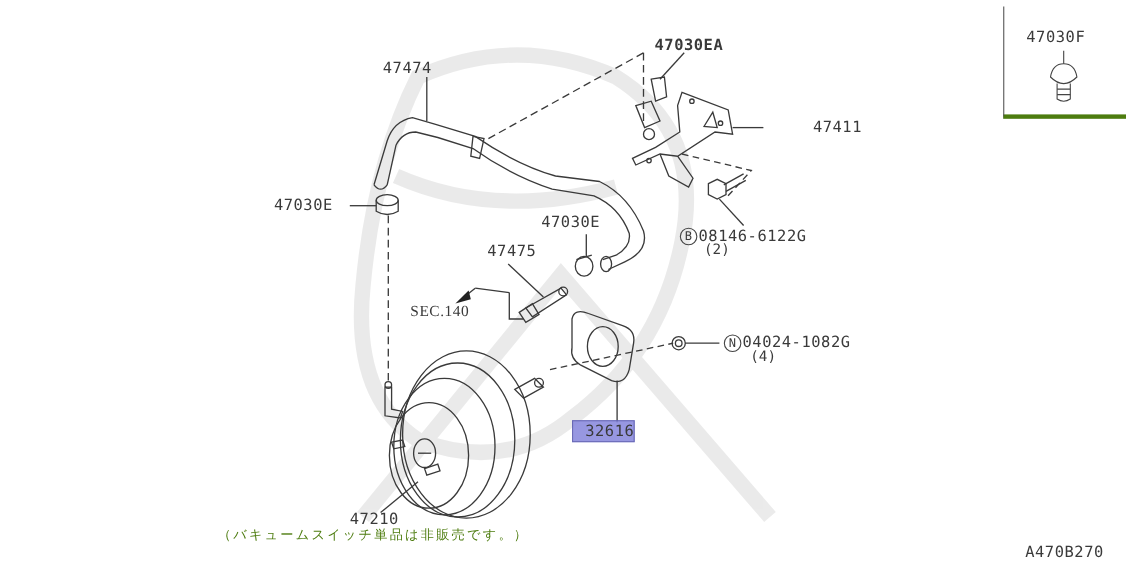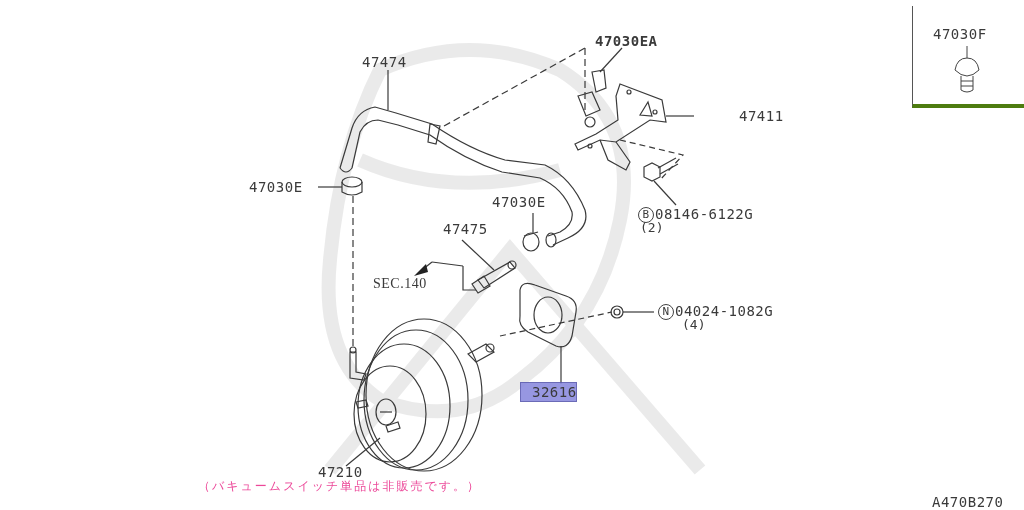--- a/index.html
+++ b/index.html
@@ -9,21 +9,21 @@
   .lbl { position:absolute; font-size:14px; color:#3a3a3a; letter-spacing:0.5px;
          white-space:nowrap; line-height:14px; }
   .sub { position:absolute; font-size:13px; color:#3a3a3a; white-space:nowrap; line-height:13px; }
   .circ { display:inline-block; width:14px; height:14px; border:1px solid #444;
           border-radius:50%; text-align:center; line-height:14px; font-size:11px;
           margin-right:1px; vertical-align:middle; }
   .hl { position:absolute; background:#8c8cde; border:1px solid #5b5bb0;
         opacity:0.9; }
   .inset { position:absolute; left:912px; top:6px; width:112px; height:98px;
            border-left:1px solid #555; border-bottom:4px solid #4d7c0f; }
-  .jp { position:absolute; font-size:12px; color:#ec4899; white-space:nowrap;
+  .jp { position:absolute; font-size:12px; color:#4d7c0f; white-space:nowrap;
         font-family:"DejaVu Sans",sans-serif; letter-spacing:2px; }
 </style>
 </head>
 <body>
 
 <svg id="diagram" viewBox="0 0 1024 510" xmlns="http://www.w3.org/2000/svg">
 
   <g opacity="0.08" fill="none" stroke="#000" stroke-width="14">
     <path d="M380 70 Q470 30 560 70 Q640 120 620 220 Q600 320 520 380 Q460 430 380 400 Q320 360 330 260 Q340 150 380 70 Z"></path>
     <path d="M330 470 L510 250 L700 470"></path>
@@ -131,29 +131,29 @@
 <div class="inset">
   <div class="lbl" style="left:20px; top:21px;">47030F</div>
   <svg style="position:absolute;left:34px;top:40px" width="40" height="50">
     <line x1="20" y1="0" x2="20" y2="12" stroke="#444"></line>
     <path d="M8 24 Q10 12 20 12 Q30 12 32 24 Q26 30 20 30 Q14 30 8 24 Z" fill="none" stroke="#444"></path>
     <path d="M14 30 L14 44 Q20 48 26 44 L26 30" fill="none" stroke="#444"></path>
     <path d="M14 35 L26 35 M14 40 L26 40" stroke="#444"></path>
   </svg>
 </div>
 
-<div class="lbl" style="left:362px; top:55px;">47474</div>
+<div class="lbl" style="left:348px; top:55px;">47474</div>
 <div class="lbl" style="left:595px; top:34px;font-weight:bold;">47030EA</div>
 <div class="lbl" style="left:739px; top:109px;">47411</div>
 <div class="lbl" style="left:249px; top:180px;">47030E</div>
 <div class="lbl" style="left:492px; top:195px;">47030E</div>
 <div class="lbl" style="left:443px; top:222px;">47475</div>
 <div class="lbl" style="left:373px; top:277px;font-family:Liberation Serif, serif;">SEC.140</div>
 
-<div class="lbl" style="left:618px; top:207px;margin-left:20px;">
+<div class="lbl" style="left:618px; top:207px;">
   <span class="circ">B</span><span>08146-6122G</span>
 </div>
 <div class="sub" style="left:640px; top:221px;">(2)</div>
 
 <div class="lbl" style="left:658px; top:304px;">
   <span class="circ">N</span><span>04024-1082G</span>
 </div>
 <div class="sub" style="left:682px; top:318px;">(4)</div>
 
 <div class="hl" style="left:520px; top:382px; width:55px; height:18px;"></div>

